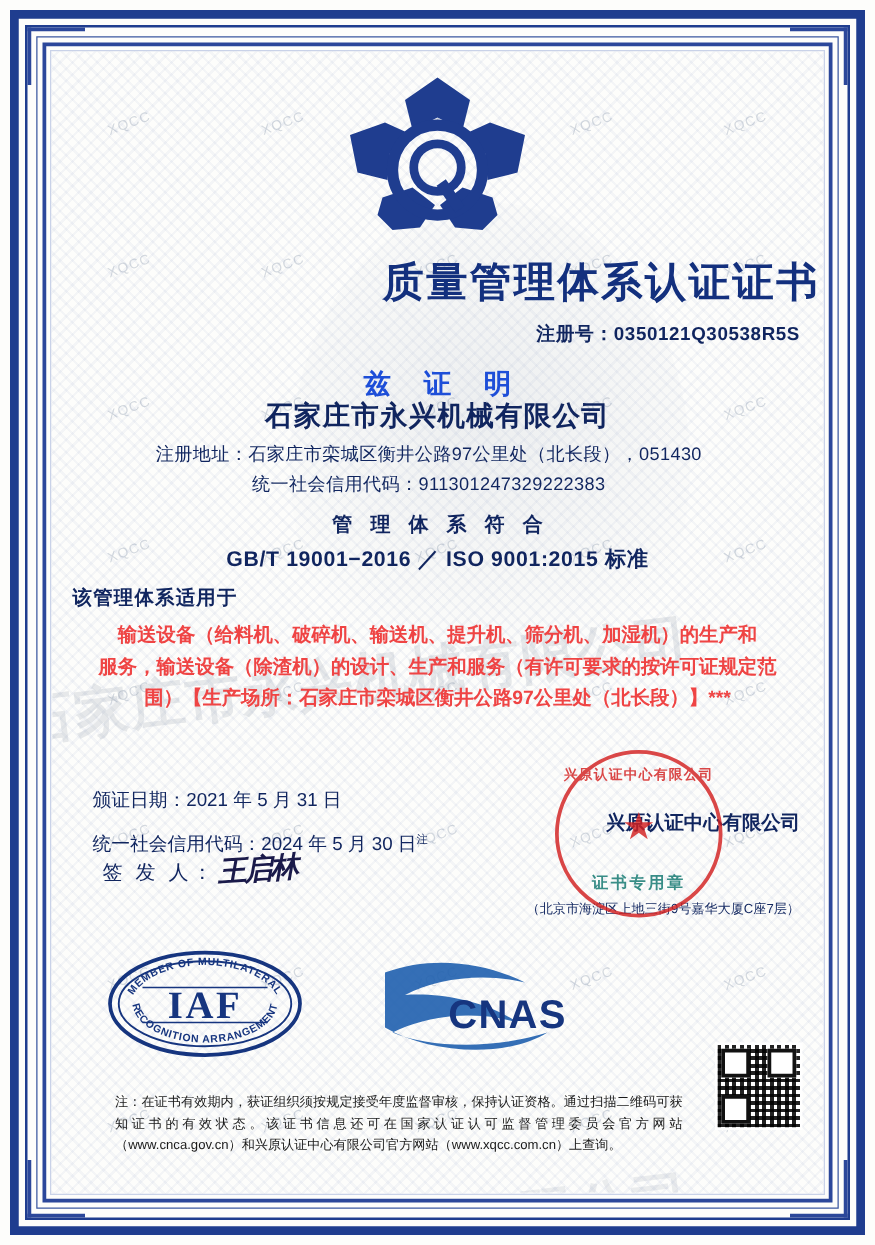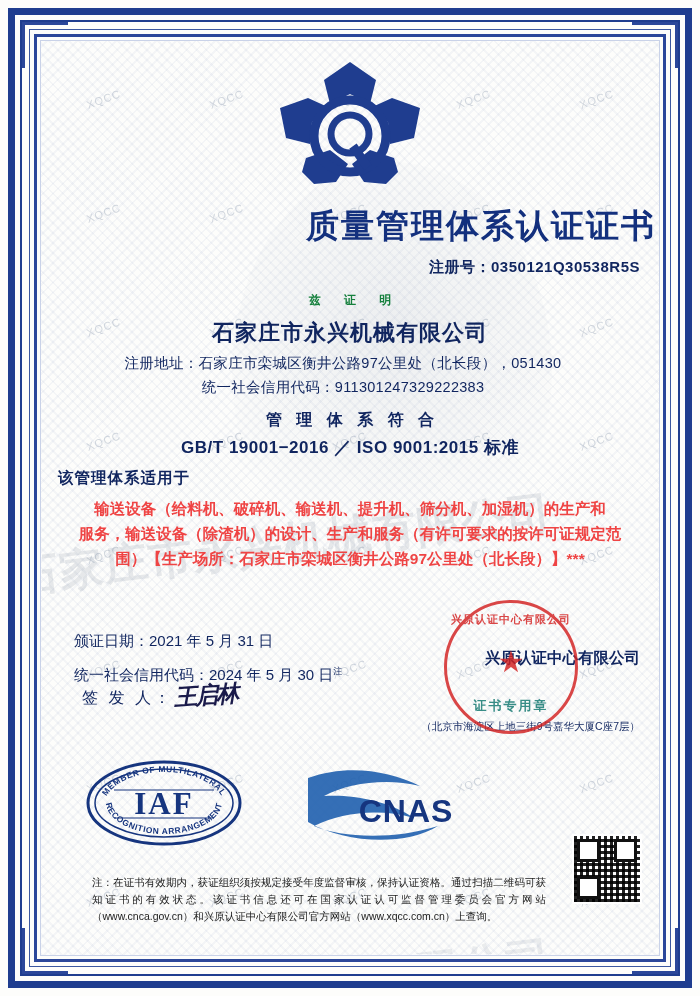--- a/index.html
+++ b/index.html
@@ -142,23 +142,23 @@
     font-size: 15px;
     color: #10255f;
     font-weight: bold;
     letter-spacing: 0.5px;
   }
 
   .hereby {
     position: absolute;
     left: 0; right: 0; top: 248px;
     text-align: center;
-    font-size: 12px;
-    font-weight: bold;
-    color: #15803d;
+    font-size: 22px;
+    font-weight: bold;
+    color: #1d4ed8;
     letter-spacing: 10px;
     text-indent: 10px;
   }
 
   .company {
     position: absolute;
     left: 0; right: 0; top: 274px;
     text-align: center;
     font-size: 22px;
     font-weight: bold;

